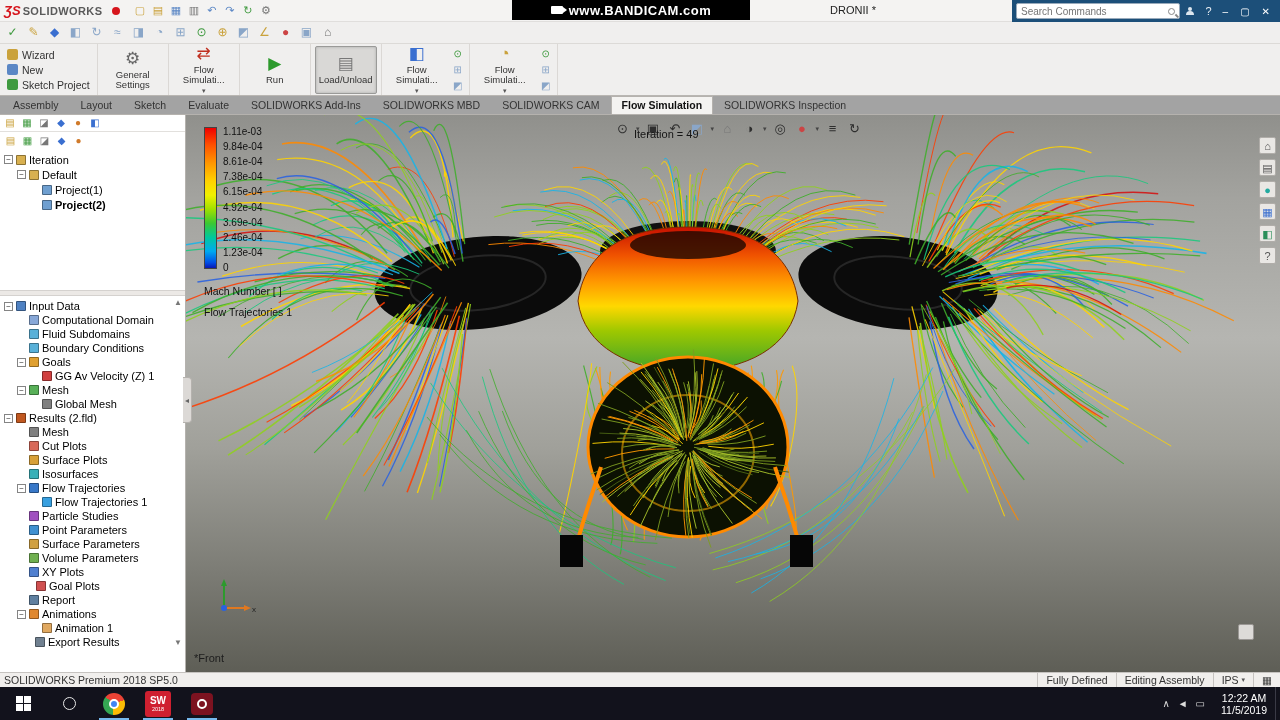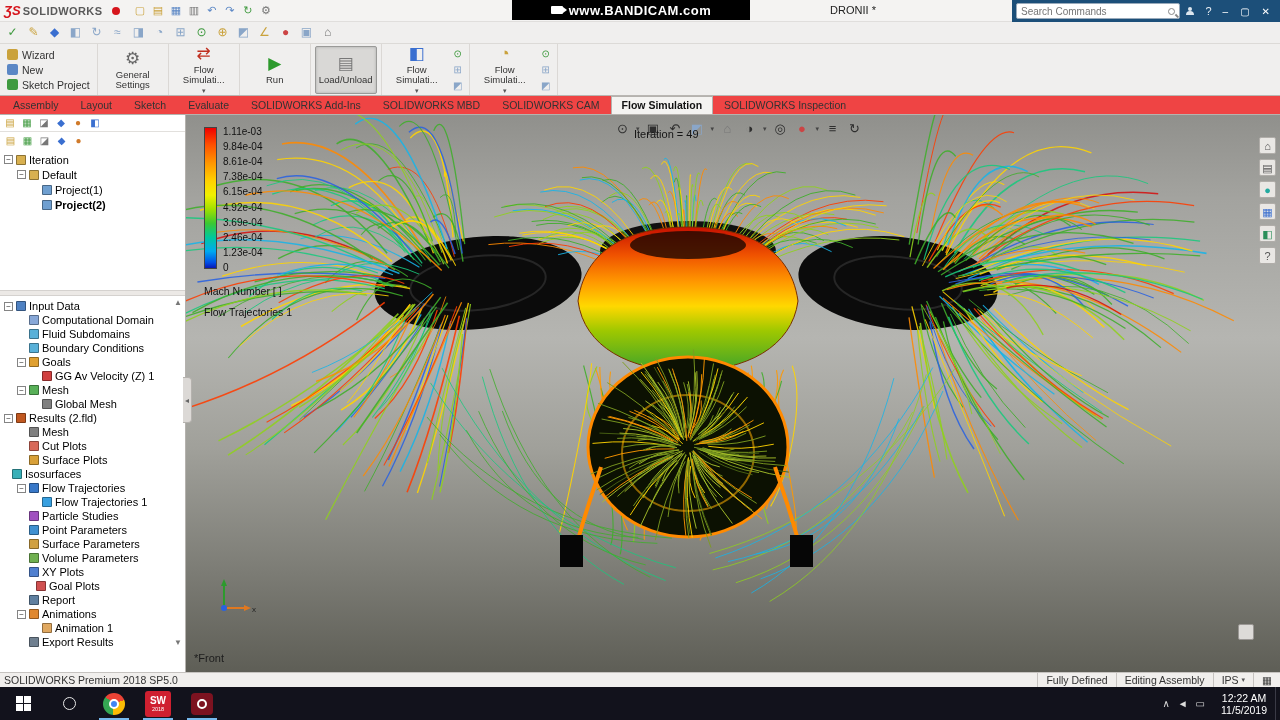--- a/index.html
+++ b/index.html
@@ -43,21 +43,21 @@
   .rsmall .sic { width:11px; height:11px; border-radius:2px; flex:none; }
   .rbtn { width:62px; display:flex; flex-direction:column; align-items:center; justify-content:center; gap:2px; padding:2px 2px; border:1px solid transparent; border-radius:2px; height:48px; }
   .rbtn .bic { font-size:17px; line-height:18px; }
   .rbtn .blabel { font-size:9.5px; color:#333; text-align:center; line-height:10px; }
   .rbtn.active { background:#d9d8d6; border-color:#9a9a98; box-shadow:inset 0 0 3px #aaa; }
   .caret { font-size:7px; color:#555; }
   .stackcol { display:flex; flex-direction:column; gap:2px; margin-left:3px; }
   .stackcol .t2icon { width:14px; height:14px; line-height:14px; font-size:10px; }
 
   
-  #tabsrow { position:absolute; top:96px; left:0; right:0; height:19px; background:#ef4444; border-bottom:1px solid #b5b2ae; display:flex; align-items:flex-end; padding-left:2px; }
+  #tabsrow { position:absolute; top:96px; left:0; right:0; height:19px; background:#a3a3a3; border-bottom:1px solid #b5b2ae; display:flex; align-items:flex-end; padding-left:2px; }
   .tab { font-size:10.5px; color:#333; padding:2px 10px 3px; border:1px solid transparent; border-bottom:none; }
   .tab.active { background:#f4f3f1; border-color:#b5b2ae; font-weight:bold; color:#111; }
 
   
   #main { position:absolute; top:115px; left:0; right:0; height:557px; }
   #panel { position:absolute; left:0; top:0; width:186px; height:100%; background:#fff; border-right:1px solid #b5b2ae; overflow:hidden; }
   #ptabs { height:17px; display:flex; gap:3px; align-items:center; padding:0 3px; border-bottom:1px solid #e2e0dd; }
   .ptab { width:14px; height:14px; text-align:center; line-height:14px; font-size:10px; }
   #ptools { height:16px; display:flex; gap:4px; align-items:center; padding:0 4px; }
   .ptool { width:13px; height:13px; text-align:center; line-height:13px; font-size:10px; }
@@ -359,21 +359,21 @@
             <div class="trow" style="padding-left: 17px;">
               <span class="noexp"></span>
               <span class="nicon" style="background: rgb(216, 104, 88);"></span>
               <span class="tlabel">Cut Plots</span>
             </div>
             <div class="trow" style="padding-left: 17px;">
               <span class="noexp"></span>
               <span class="nicon" style="background: rgb(216, 160, 56);"></span>
               <span class="tlabel">Surface Plots</span>
             </div>
-            <div class="trow" style="">
+            <div class="trow" style="padding-left: 17px;">
               <span class="noexp"></span>
               <span class="nicon" style="background: rgb(56, 176, 184);"></span>
               <span class="tlabel">Isosurfaces</span>
             </div>
             <div class="trow" style="padding-left: 17px;">
               <span class="exp">−</span>
               <span class="nicon" style="background: rgb(56, 120, 200);"></span>
               <span class="tlabel">Flow Trajectories</span>
             </div>
             <div class="trow" style="padding-left: 30px;">
@@ -419,21 +419,21 @@
             <div class="trow" style="padding-left: 17px;">
               <span class="exp">−</span>
               <span class="nicon" style="background: rgb(224, 136, 48);"></span>
               <span class="tlabel">Animations</span>
             </div>
             <div class="trow" style="padding-left: 30px;">
               <span class="noexp"></span>
               <span class="nicon" style="background: rgb(224, 168, 96);"></span>
               <span class="tlabel">Animation 1</span>
             </div>
-            <div class="trow" style="padding-left: 17px;">
+            <div class="trow" style="padding-left: 23px;">
               <span class="noexp"></span>
               <span class="nicon" style="background: rgb(112, 128, 144);"></span>
               <span class="tlabel">Export Results</span>
             </div>
           </div>
         <span class="scroll-arrow" style="bottom:2px">▼</span>
       </div>
     </div>
 
     <div id="collapse-handle">◂</div>

